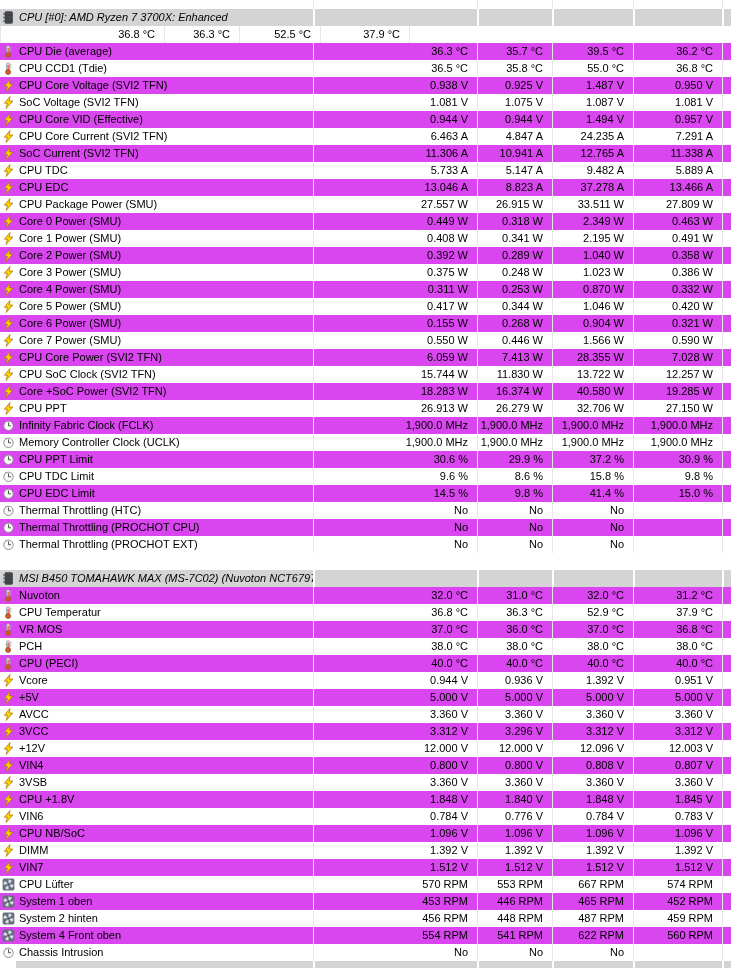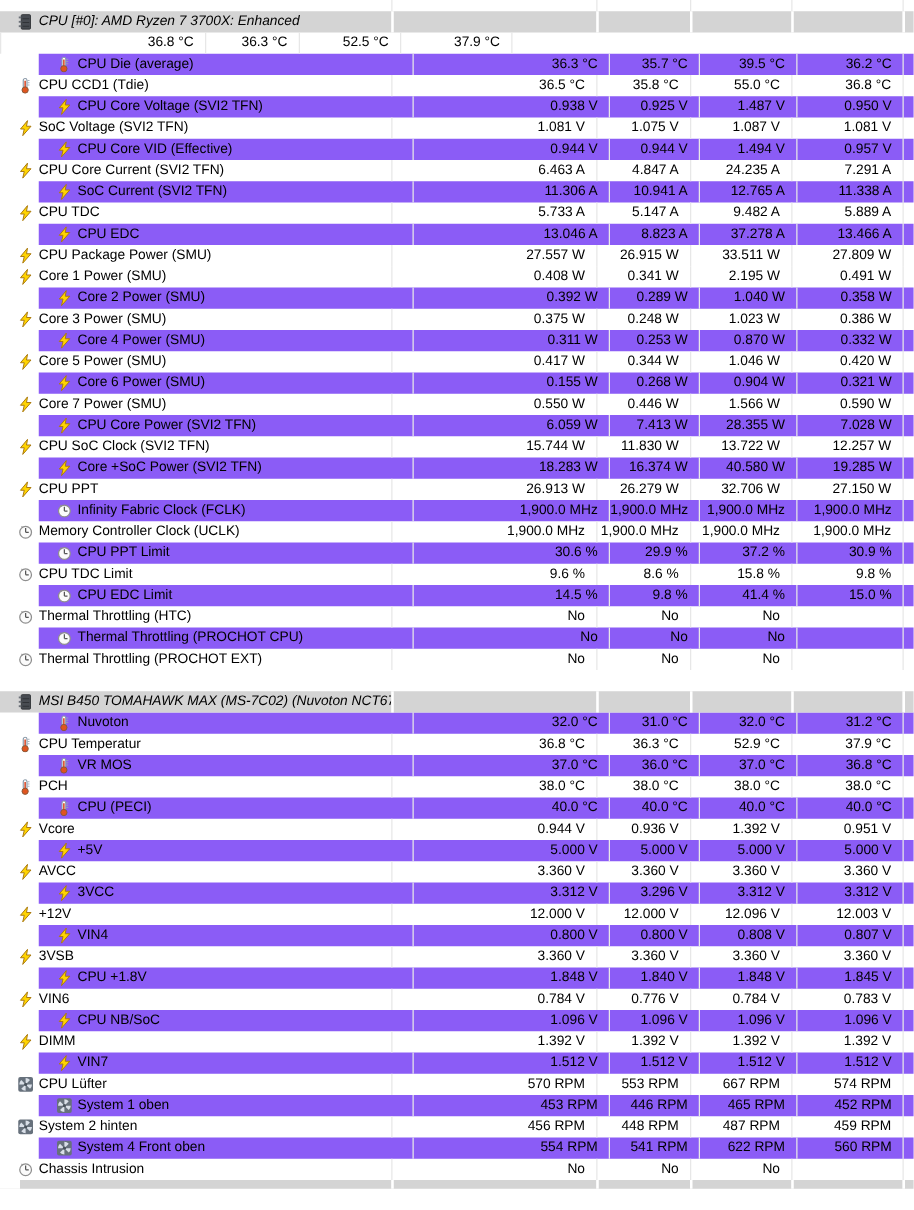--- a/index.html
+++ b/index.html
@@ -4,29 +4,29 @@
 <style>
   html,body{margin:0;padding:0;}
   body{
     width:731px;height:968px;overflow:hidden;background:#ffffff;
     font-family:"Liberation Sans", sans-serif;font-size:11px;color:#000;
   }
   #panel{width:731px;height:968px;}
   .row{display:flex;height:17px;align-items:stretch;}
   .cell{box-sizing:border-box;}
   .c-label{
-    width:313px;display:flex;align-items:center;padding-left:14px;
+    width:313px;display:flex;align-items:center;padding-left:2px;
     white-space:nowrap;overflow:hidden;line-height:17px;
   }
   .icon{width:13px;height:13px;flex:0 0 13px;margin-right:4px;display:flex;align-items:center;justify-content:center;}
   .icon svg{width:13px;height:13px;display:block;}
   .v{text-align:right;padding-right:9px;border-left:1px solid #e7e7e7;line-height:17px;overflow:hidden;white-space:nowrap;}
   .v1{width:164px}.v2{width:75px}.v3{width:81px}.v4{width:89px}
   .fill{width:9px;border-left:1px solid #e7e7e7;}
-  .shaded{background:#8b5cf6;margin-left:31px;}
+  .shaded{background:#d946ef;}
   .hdr{font-style:italic;}
   .hdr .c-label{background:#d4d4d4;}
   .hdr .v,.hdr .fill{background:#d4d4d4;border-left:2px solid #ffffff;}
   .strip{height:9px;}
   .strip .v,.strip .fill{background:#fff;}
   .gap{height:17px;background:#fff;}
   .bhdr{height:7px;}
   .bhdr .c-label{background:#d4d4d4;border-left:16px solid #ffffff;}
   .bhdr .v,.bhdr .fill{background:#d4d4d4;border-left:2px solid #ffffff;}
 </style>
@@ -223,20 +223,35 @@
           </svg>
         </span>
         <span>CPU Package Power (SMU)</span>
       </div>
       <div class="cell v v1">27.557 W</div>
       <div class="cell v v2">26.915 W</div>
       <div class="cell v v3">33.511 W</div>
       <div class="cell v v4">27.809 W</div>
       <div class="cell fill"></div>
     </div>
+    <div class="row shaded">
+      <div class="cell c-label">
+        <span class="icon">
+          <svg viewBox="0 0 13 13">
+            <polygon points="8,0.5 2.4,7.2 5.4,7.2 4.2,12.5 10.8,5 7.2,5" fill="#ffd400" stroke="#aa7a10" stroke-width="0.8" stroke-linejoin="round"></polygon>
+          </svg>
+        </span>
+        <span>Core 0 Power (SMU)</span>
+      </div>
+      <div class="cell v v1">0.449 W</div>
+      <div class="cell v v2">0.318 W</div>
+      <div class="cell v v3">2.349 W</div>
+      <div class="cell v v4">0.463 W</div>
+      <div class="cell fill"></div>
+    </div>
     <div class="row">
       <div class="cell c-label">
         <span class="icon">
           <svg viewBox="0 0 13 13">
             <polygon points="8,0.5 2.4,7.2 5.4,7.2 4.2,12.5 10.8,5 7.2,5" fill="#ffd400" stroke="#aa7a10" stroke-width="0.8" stroke-linejoin="round"></polygon>
           </svg>
         </span>
         <span>Core 1 Power (SMU)</span>
       </div>
       <div class="cell v v1">0.408 W</div>

